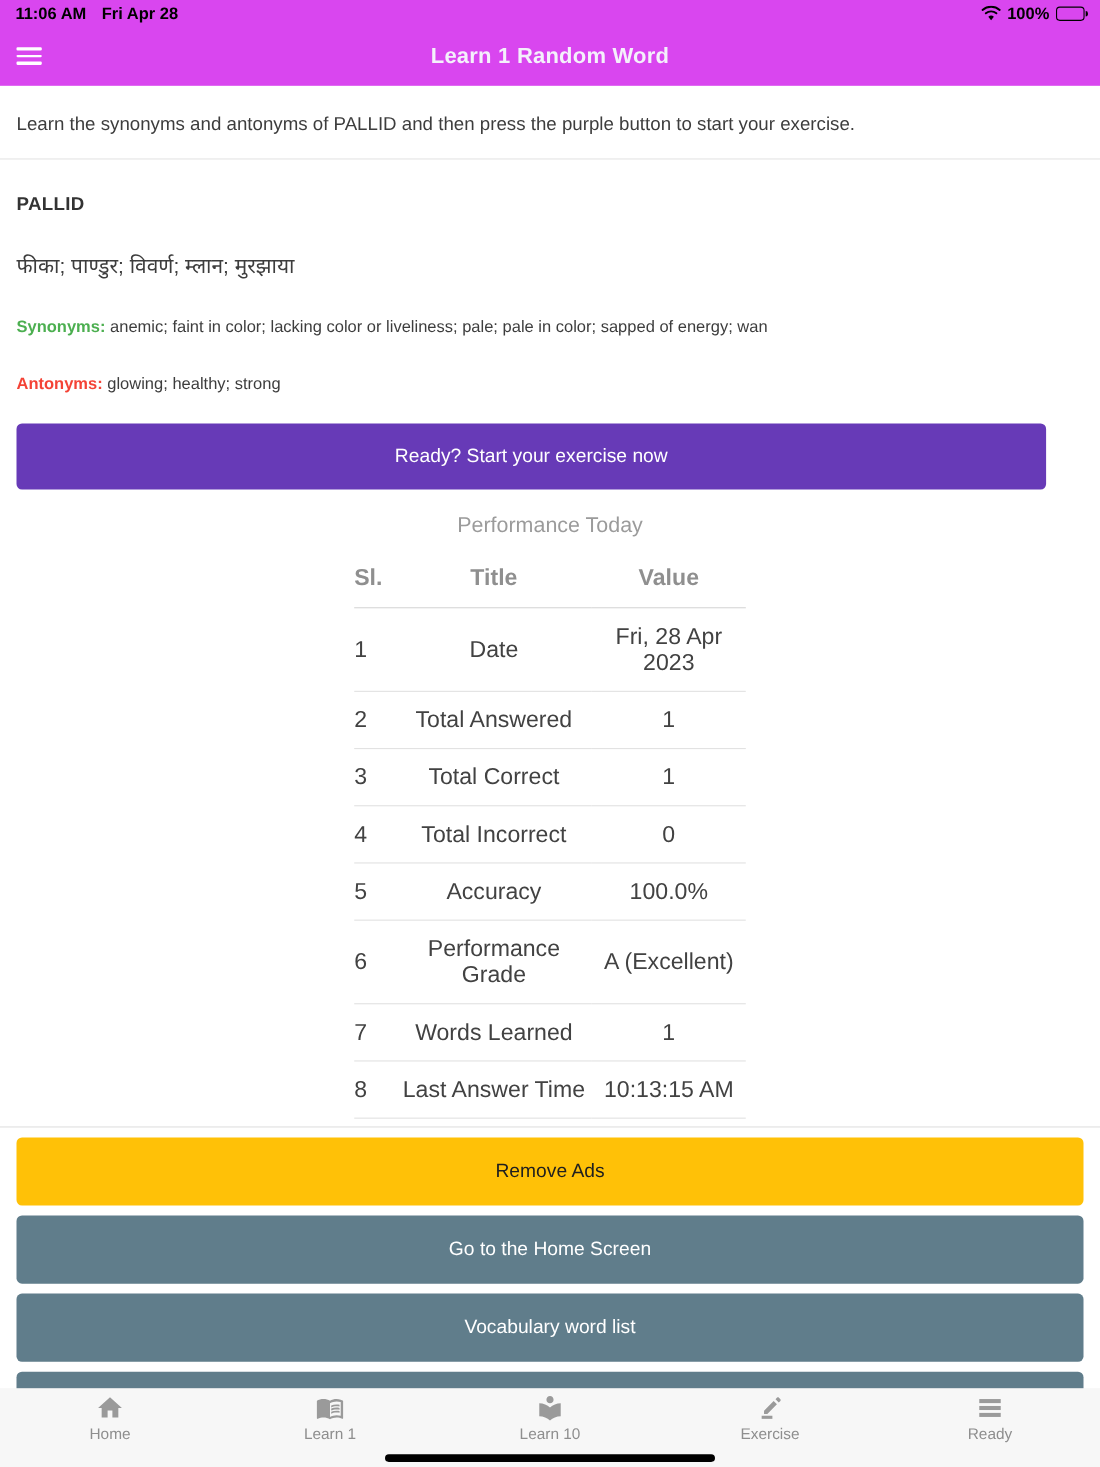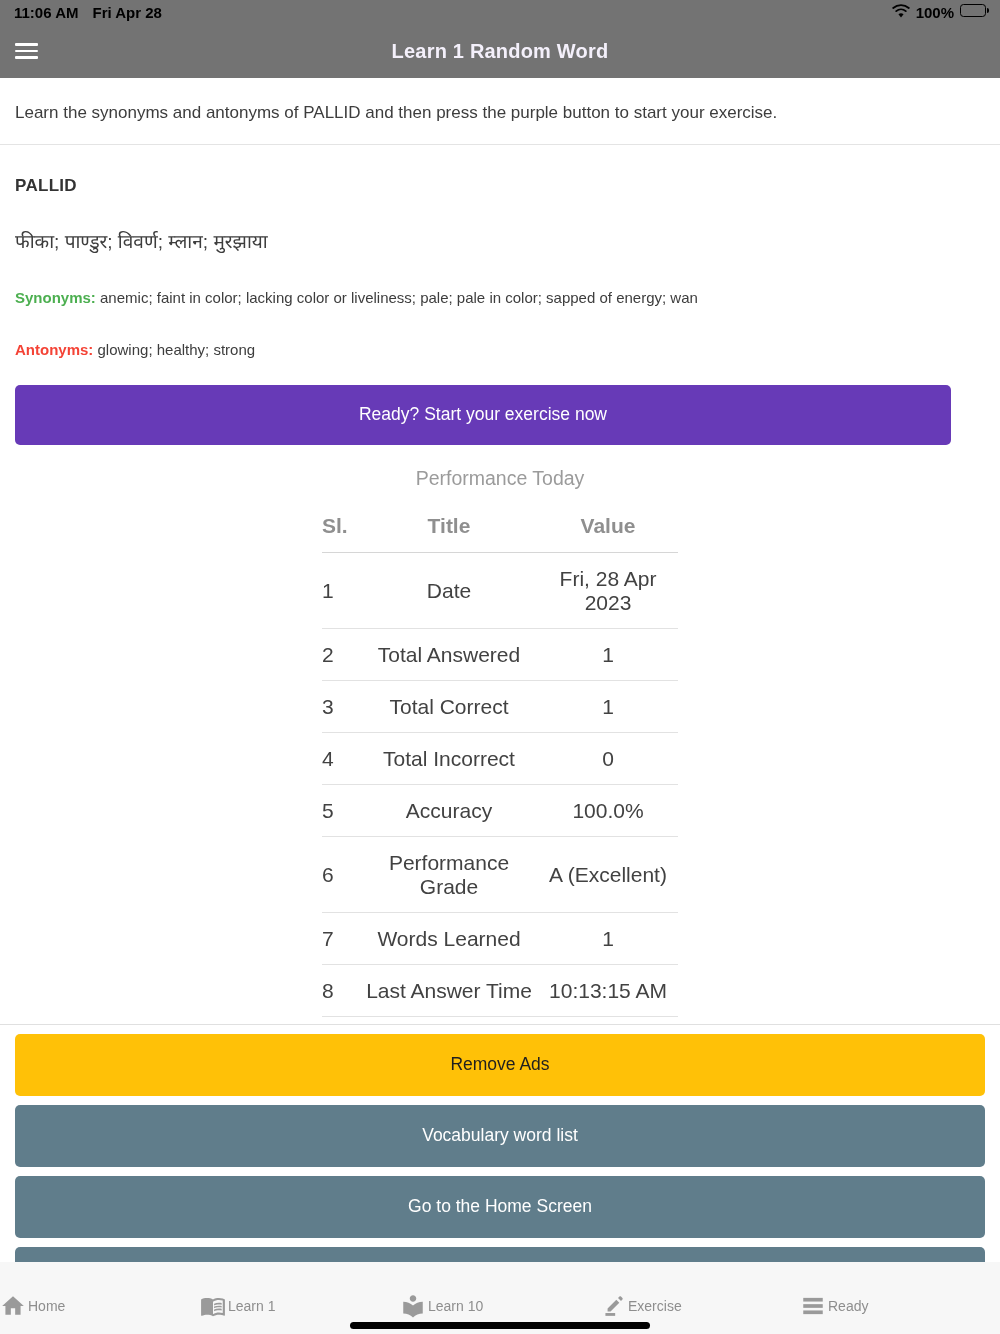--- a/index.html
+++ b/index.html
@@ -1,23 +1,23 @@
 <!DOCTYPE html>
 <html><head>
 <meta charset="utf-8">
 <style>
   * { margin:0; padding:0; box-sizing:border-box; }
   body { font-family:"Liberation Sans", sans-serif; background:#fff; }
   .screen { position:relative; width:1000px; height:1334px; background:#ffffff; overflow:hidden; }
 
   
-  .header { position:absolute; top:0; left:0; width:100%; height:78px; background:#737373; color:#fff; }
+  .header { position:absolute; top:0; left:0; width:100%; height:78px; background:#d946ef; color:#fff; }
   .status-bar { position:absolute; top:0; left:0; width:100%; height:24px; display:flex; align-items:center; justify-content:space-between; padding:0 14px; color:#000; font-size:15px; font-weight:bold; }
   .status-left { display:flex; gap:14px; align-items:center; }
-  .status-right { display:flex; gap:6px; align-items:flex-start; }
+  .status-right { display:flex; gap:6px; align-items:center; }
   .battery { position:relative; width:26px; height:13px; border:1.5px solid #000; border-radius:3.5px; padding:1.5px; }
   .battery-fill { width:100%; height:100%; background:#000; border-radius:1.5px; }
   .battery-nub { position:absolute; right:-4px; top:3.5px; width:2.5px; height:5px; background:#000; border-radius:0 2px 2px 0; }
   .nav-bar { position:absolute; top:24px; left:0; width:100%; height:54px; display:flex; align-items:center; }
   .nav-title { position:absolute; left:0; right:0; text-align:center; font-size:20px; font-weight:600; color:#f4f0fb; letter-spacing:.2px; }
   .hamburger { position:absolute; left:15px; top:15px; width:24px; height:24px; display:flex; flex-direction:column; justify-content:center; gap:4px; cursor:pointer; }
   .hamburger span { display:block; width:23px; height:2.6px; background:#fff; border-radius:1px; }
 
   
   .content { position:absolute; top:78px; left:0; width:100%; color:#3d3d3d; }
@@ -45,21 +45,21 @@
   .section-divider { border:none; border-top:1px solid #e0e0e0; margin-top:7px; }
 
   
   .actions { padding:9px 15px 0; display:flex; flex-direction:column; gap:9px; }
   .action-btn { width:100%; height:62px; border:none; border-radius:5px; font-size:17.5px; font-family:"Liberation Sans", sans-serif; cursor:pointer; }
   .action-btn.ads { background:#FFC107; color:#1f1f1f; }
   .action-btn.nav { background:#607D8B; color:#fff; }
 
   
   .tab-bar { position:absolute; left:0; bottom:0; width:100%; height:72px; background:#f7f7f7; display:flex; z-index:5; }
-  .tab { flex:1; display:flex; flex-direction:row; align-items:center; padding-top:16px; gap:2px; cursor:pointer; }
+  .tab { flex:1; display:flex; flex-direction:column; align-items:center; padding-top:5px; gap:2px; cursor:pointer; }
   .tab svg { width:26px; height:26px; fill:#9a9a9a; }
   .tab-label { font-size:14px; color:#8e8e8e; }
   .home-indicator { position:absolute; left:350px; bottom:5px; width:300px; height:7px; background:#000; border-radius:4px; z-index:6; }
 
   .wifi-icon svg { display:block; }
 </style>
 </head>
 <body>
 
 <div class="screen">
@@ -155,22 +155,22 @@
               <td class="col-value">10:13:15 AM</td>
             </tr>
         </tbody>
       </table>
     </div>
 
     <hr class="section-divider">
 
     <div class="actions">
       <button class="action-btn ads">Remove Ads</button>
+      <button class="action-btn nav">Go to the Home Screen</button>
       <button class="action-btn nav">Vocabulary word list</button>
-      <button class="action-btn nav">Go to the Home Screen</button>
       <button class="action-btn nav">Learn 1 random word</button>
       <button class="action-btn nav">Learn 10 random words</button>
     </div>
   </div>
 
   <div class="tab-bar">
     <div class="tab">
       <svg viewBox="0 0 24 24">
           <path d="M10 20v-6h4v6h5v-8h3L12 3 2 12h3v8z"></path>
         </svg>

